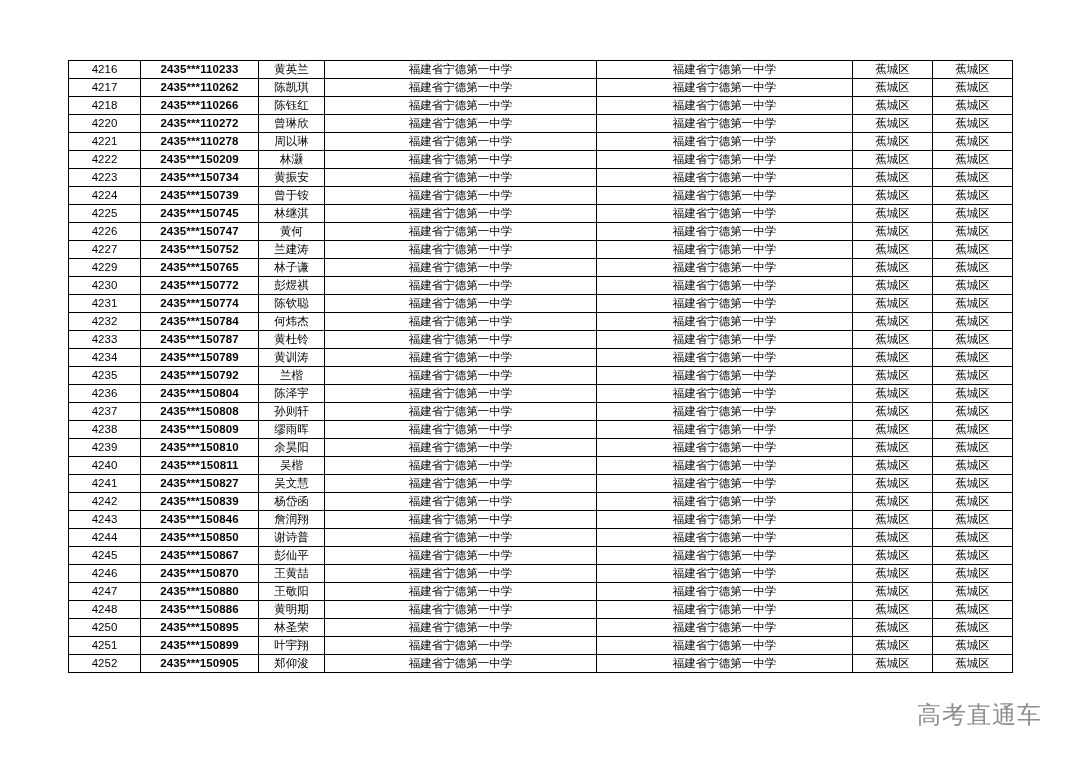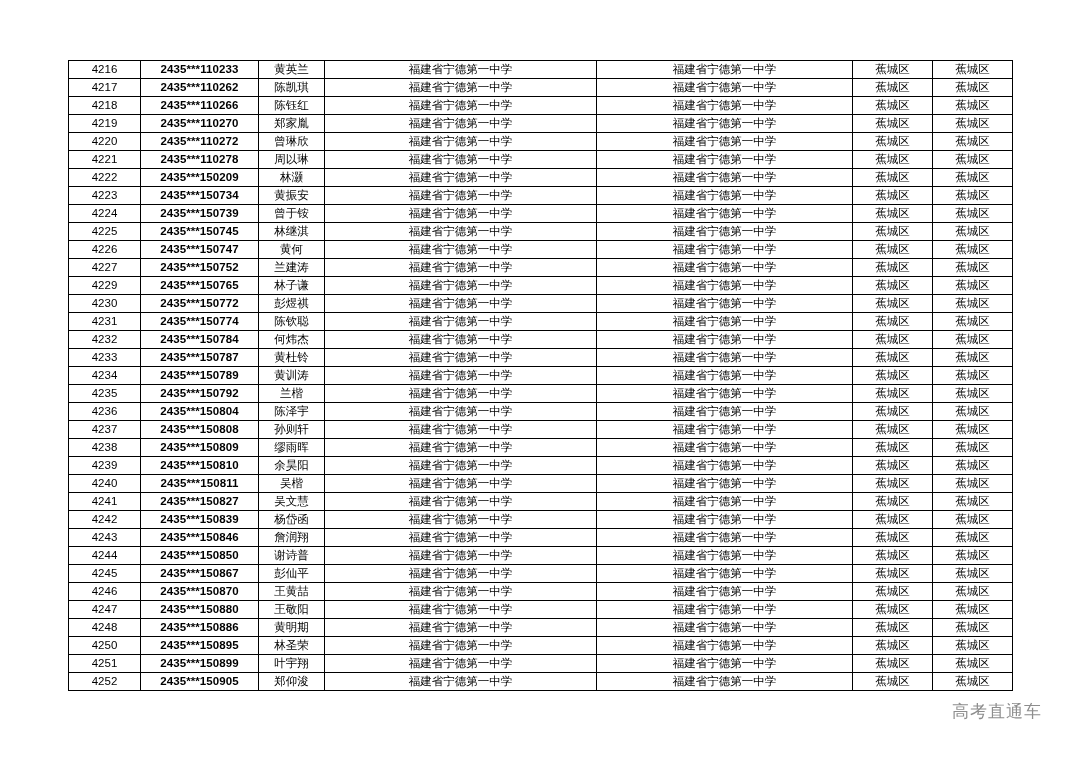--- a/index.html
+++ b/index.html
@@ -54,22 +54,22 @@
 
   .cell-seq   { font-size: 11.5px; }
   .cell-id    { font-size: 11.5px; letter-spacing: 0.1px; font-weight: bold; }
   .cell-name  { font-size: 12px; }
   .cell-sch   { font-size: 11.5px; }
   .cell-dis   { font-size: 11.5px; }
 
   .watermark {
     position: absolute;
     right: 38px;
-    bottom: 40px;
-    font-size: 17px;
+    bottom: 32px;
+    font-size: 24px;
     color: #8d8d8d;
     letter-spacing: 1px;
     font-family: "Liberation Sans", sans-serif;
   }
 </style>
 </head>
 <body>
 
 <div class="page">
 
@@ -106,29 +106,20 @@
           <tr>
             <td class="cell-seq">4218</td>
             <td class="cell-id">2435***110266</td>
             <td class="cell-name">陈钰红</td>
             <td class="cell-sch">福建省宁德第一中学</td>
             <td class="cell-sch">福建省宁德第一中学</td>
             <td class="cell-dis">蕉城区</td>
             <td class="cell-dis">蕉城区</td>
           </tr>
           <tr>
-            <td class="cell-seq">4219</td>
-            <td class="cell-id">2435***110270</td>
-            <td class="cell-name">郑家胤</td>
-            <td class="cell-sch">福建省宁德第一中学</td>
-            <td class="cell-sch">福建省宁德第一中学</td>
-            <td class="cell-dis">蕉城区</td>
-            <td class="cell-dis">蕉城区</td>
-          </tr>
-          <tr>
             <td class="cell-seq">4220</td>
             <td class="cell-id">2435***110272</td>
             <td class="cell-name">曾琳欣</td>
             <td class="cell-sch">福建省宁德第一中学</td>
             <td class="cell-sch">福建省宁德第一中学</td>
             <td class="cell-dis">蕉城区</td>
             <td class="cell-dis">蕉城区</td>
           </tr>
           <tr>
             <td class="cell-seq">4221</td>

